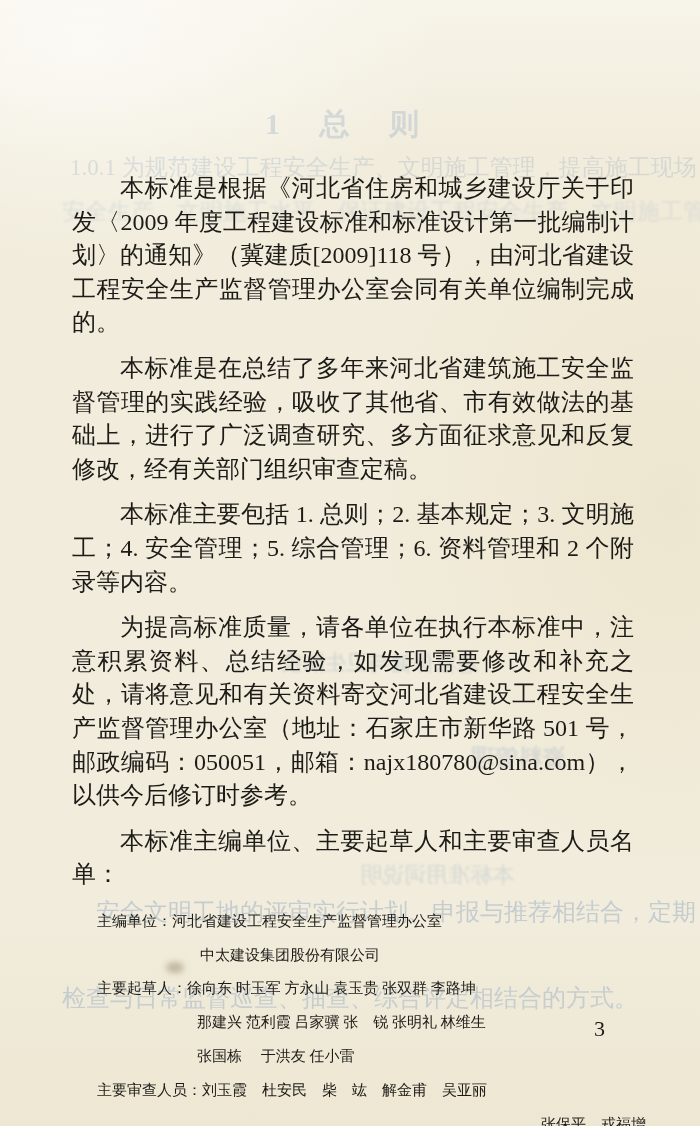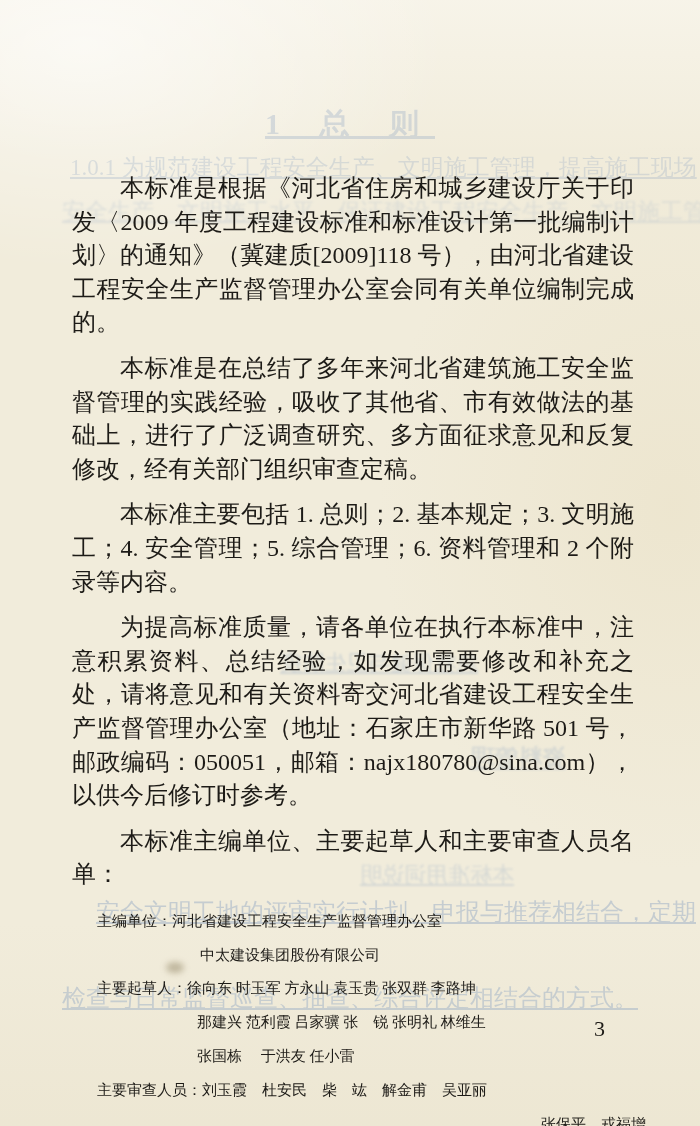--- a/index.html
+++ b/index.html
@@ -14,21 +14,21 @@
     background-image:
       radial-gradient(ellipse 520px 320px at 12% 4%, rgba(255,255,255,0.6), rgba(255,255,255,0) 70%),
       radial-gradient(ellipse 420px 520px at 96% 45%, rgba(226,213,176,0.28), rgba(226,213,176,0) 70%),
       linear-gradient(180deg, rgba(252,250,244,0.55), rgba(252,250,244,0) 14%, rgba(240,233,214,0) 82%, rgba(231,223,199,0.4) 100%);
   }
 
   
   .ghost-layer { position:absolute; inset:0; pointer-events:none; }
   .ghost {
     position:absolute; color:#8aa2c2; opacity:0.38;
-    filter:blur(0.6px); white-space:nowrap;text-decoration:underline;
+    filter:blur(0.6px); white-space:nowrap;
   }
   .ghost-title {
     top:104px; left:0; width:100%; text-align:center;
     font-size:30px; font-weight:bold; letter-spacing:16px; opacity:0.3;
   }
   .ghost-top-1 { top:152px; left:70px; font-size:23px; opacity:0.26;text-align:right; }
   .ghost-top-2 { top:196px; left:62px; font-size:23px; opacity:0.2; filter:blur(1px); }
   .ghost-bot-1 { top:896px; left:96px; font-size:24px; opacity:0.42; }
   .ghost-bot-2 { top:982px; left:62px; font-size:24px; opacity:0.4;text-align:right; }
   .ghost-mirror { transform:scaleX(-1); opacity:0.3; filter:blur(0.8px); }

